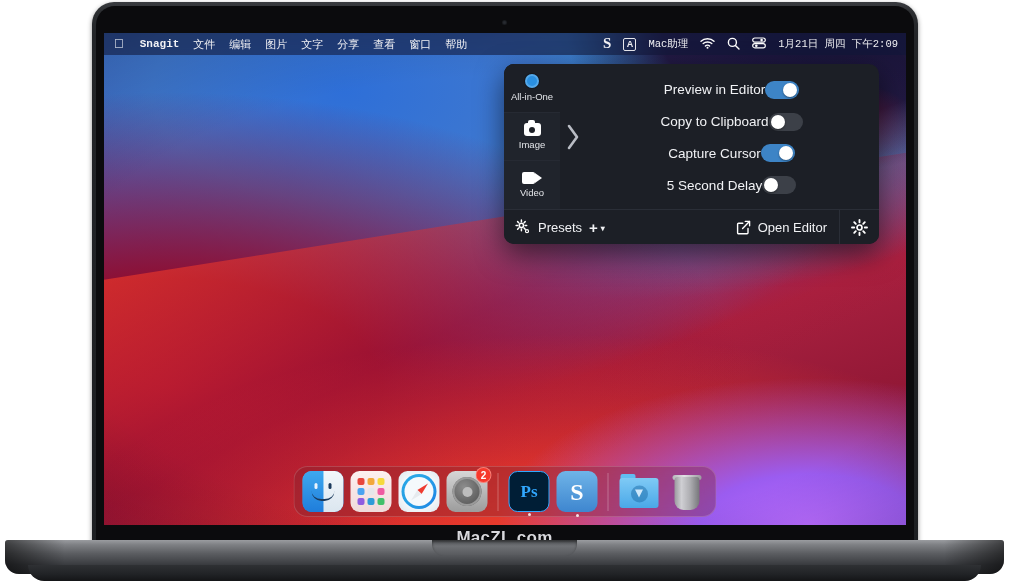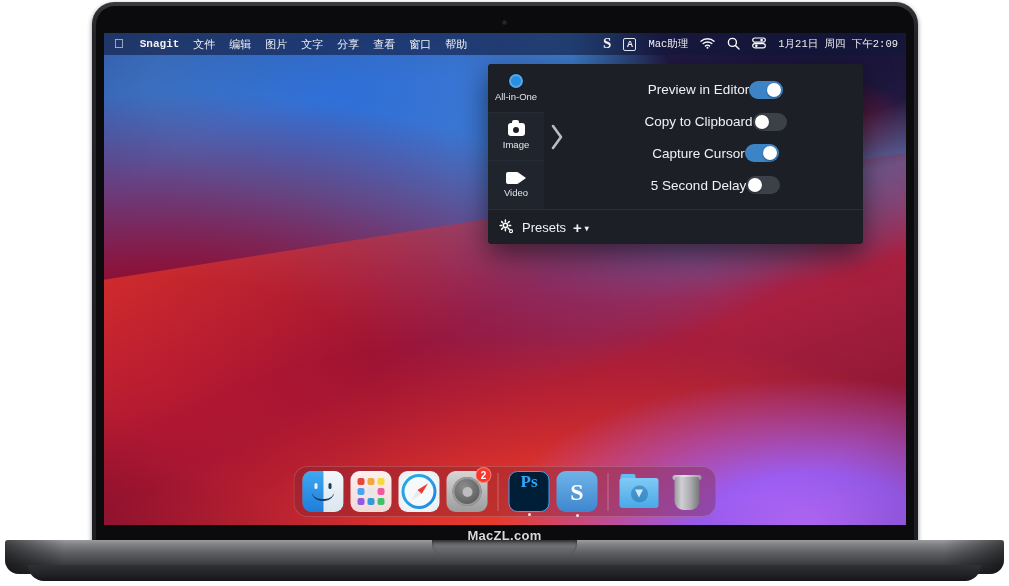--- a/index.html
+++ b/index.html
@@ -34,21 +34,21 @@
     width: 5px; height: 5px;
     border-radius: 50%;
     background: #2a2d33;
     box-shadow: inset 0 0 2px #000;
   }
   .bezel-label {
     position: absolute;
     left: 0; top: 528px; width: 1009px;
     text-align: center;
     color: #d8d8dc;
-    font-size: 13px;
+    font-size: 17px;
     font-weight: bold;
     letter-spacing: .3px;
     text-shadow: 0 1px 1px #000;
   }
 
   
   .base {
     position: absolute;
     left: 5px; top: 540px;
     width: 999px; height: 34px;
@@ -152,24 +152,24 @@
     position: absolute;
     left: 565px; top: 46px;
     width: 0; height: 0;
     border-left: 10px solid transparent;
     border-right: 10px solid transparent;
     border-bottom: 9px solid #7b7d86;
     opacity: .85;
   }
   .snagit-panel {
     position: absolute;
-    left: 384px; top: 31px;
+    left: 400px; top: 31px;
     width: 375px; height: 180px;
     background: #1c1f26;
-    border-radius: 4px;
+    border-radius: 10px;
     box-shadow: 0 10px 28px rgba(0,0,0,.55);
     overflow: hidden;
     display: flex; flex-direction: column;
     color: #f0f1f4;
   }
   .panel-body { display: flex; flex: 1; min-height: 0; }
 
   
   .rail { width: 56px; background: #1c1f26; display: flex; flex-direction: column; }
   .rail-item {
@@ -372,21 +372,21 @@
     position:absolute; inset:6px; border-radius:50%;
     background: radial-gradient(circle at 40% 35%, #8d8d8d 0%, #5e5e5e 70%, #4a4a4a 100%);
     box-shadow: inset 0 0 0 2px #9a9a9a;
   }
   .ic-sysprefs .cog::after {
     content:''; position:absolute; left:50%; top:50%;
     width:10px;height:10px;margin:-5px 0 0 -5px;border-radius:50%;
     background: #bdbdbd;
   }
   
-  .ic-ps { background: #001e36; display:flex; justify-content:center;
+  .ic-ps { background: #001e36; display:flex; align-items:center; justify-content:center;
      border: 1.5px solid #31a8ff; }
   .ic-ps span { color:#31a8ff; font-weight:bold; font-size:17px; font-family:"Liberation Serif", serif; }
   
   .ic-snagit { background: linear-gradient(180deg,#6fb4e8 0%, #3e86cf 100%); display:flex; align-items:center; justify-content:center; }
   .ic-snagit span { color:#fff; font-weight:bold; font-size:24px; font-family:"Liberation Serif", serif; line-height:1; }
   
   .ic-dl { background: transparent; }
   .ic-dl .tab { position:absolute; left:2px; top:3px; width:15px; height:5px; border-radius:2px 2px 0 0; background:#61bdf2; }
   .ic-dl .body { position:absolute; left:1px; top:7px; right:1px; bottom:4px; border-radius:3px;
     background: linear-gradient(180deg,#7fcaf5 0%, #4aa8e8 100%); }
@@ -543,20 +543,40 @@
               <path d="M6.4 1.1v1.6M6.4 10.1v1.6M1.1 6.4h1.6M10.1 6.4h1.6M2.6 2.6l1.1 1.1M9.1 9.1l1.1 1.1M10.2 2.6L9.1 3.7M3.7 9.1L2.6 10.2" stroke="#fff" stroke-width="1.5" stroke-linecap="round"></path>
               <circle cx="12" cy="12.2" r="1.5" stroke="#fff" stroke-width="1.2"></circle>
             </svg>
           </span>
           <span>Presets</span>
           <span class="plus-menu">
             <span>+</span>
             <span class="caret-dn">▾</span>
           </span>
         </div>
+        <div class="foot-right">
+          <div class="open-editor">
+            <span class="ext-ico">
+              <svg width="15" height="15" viewBox="0 0 15 15" fill="none">
+                <path d="M12 8.4v4.3a1 1 0 0 1-1 1H2.6a1 1 0 0 1-1-1V4.3a1 1 0 0 1 1-1h4.2" stroke="#fff" stroke-width="1.4" stroke-linecap="round"></path>
+                <path d="M9.3 1.4h4.3v4.3" stroke="#fff" stroke-width="1.4" stroke-linecap="round" stroke-linejoin="round"></path>
+                <path d="M6.6 8.4 13.4 1.6" stroke="#fff" stroke-width="1.4" stroke-linecap="round"></path>
+              </svg>
+            </span>
+            <span>Open Editor</span>
+          </div>
+          <div class="settings-cell">
+            <span class="gear-big">
+              <svg width="17" height="17" viewBox="0 0 17 17" fill="none">
+                <circle cx="8.5" cy="8.5" r="2.5" fill="#1c1f26" stroke="#fff" stroke-width="1.7"></circle>
+                <path d="M8.5 1v2.2M8.5 13.8V16M1 8.5h2.2M13.8 8.5H16M3.2 3.2l1.6 1.6M12.2 12.2l1.6 1.6M13.8 3.2l-1.6 1.6M4.8 12.2l-1.6 1.6" stroke="#fff" stroke-width="1.9" stroke-linecap="round"></path>
+              </svg>
+            </span>
+          </div>
+        </div>
       </div>
 
     </div>
 
     <div class="dock">
 
       <div class="dock-icon ic-finder">
         <span class="half-l"></span>
         <span class="half-r"></span>
         <span class="eye l"></span>

